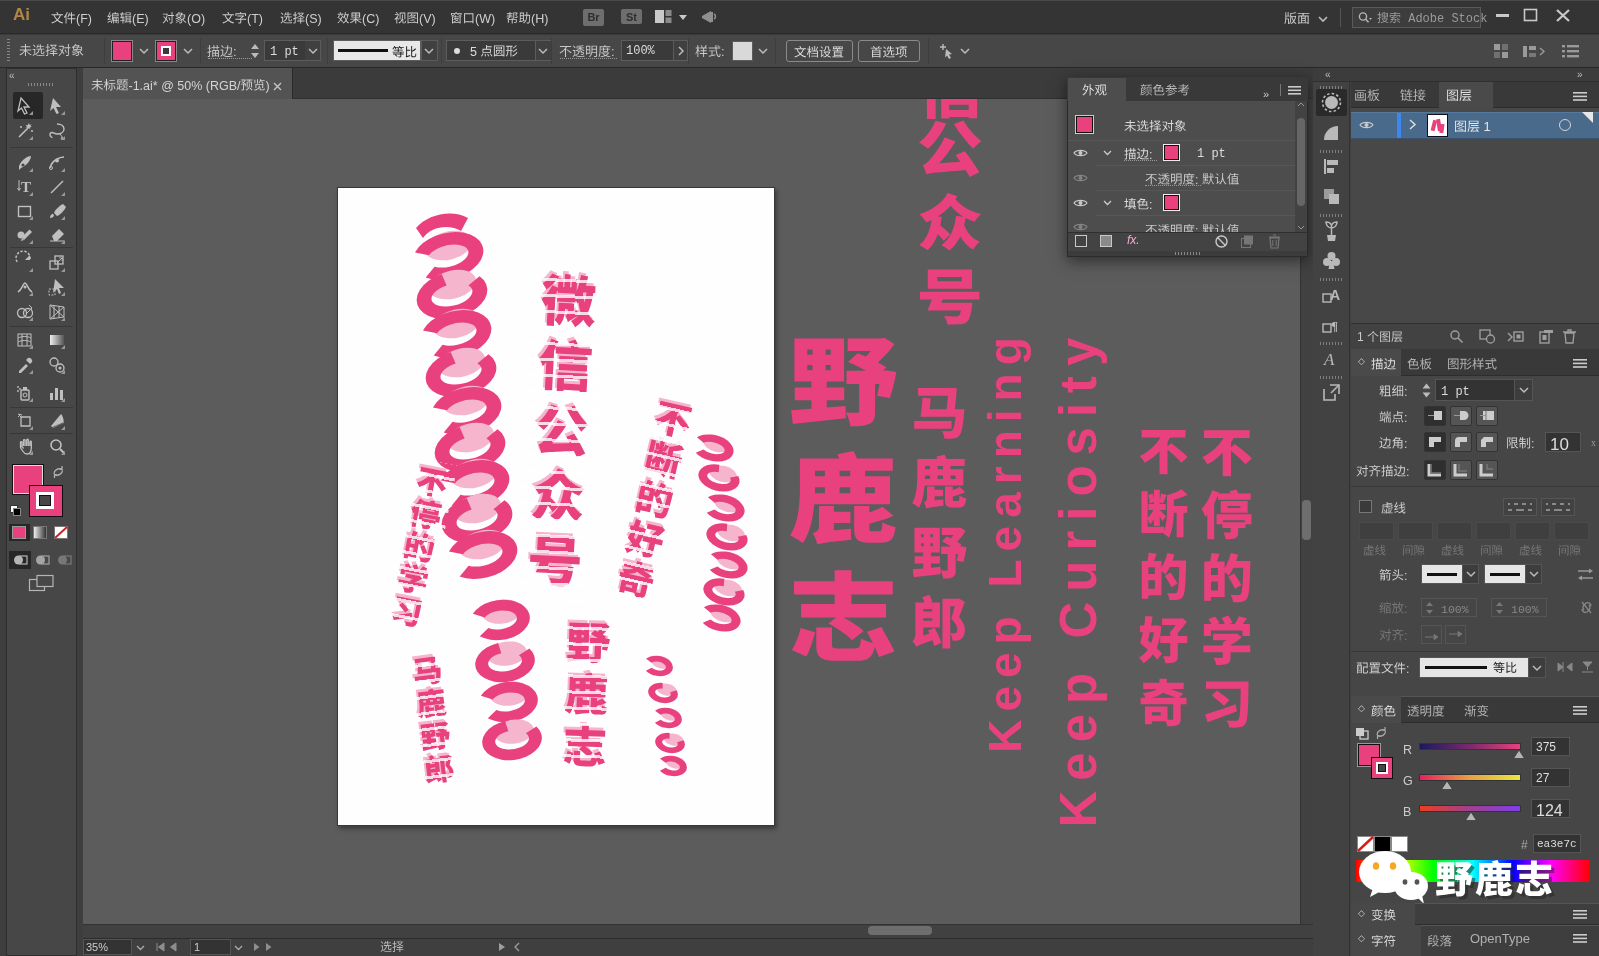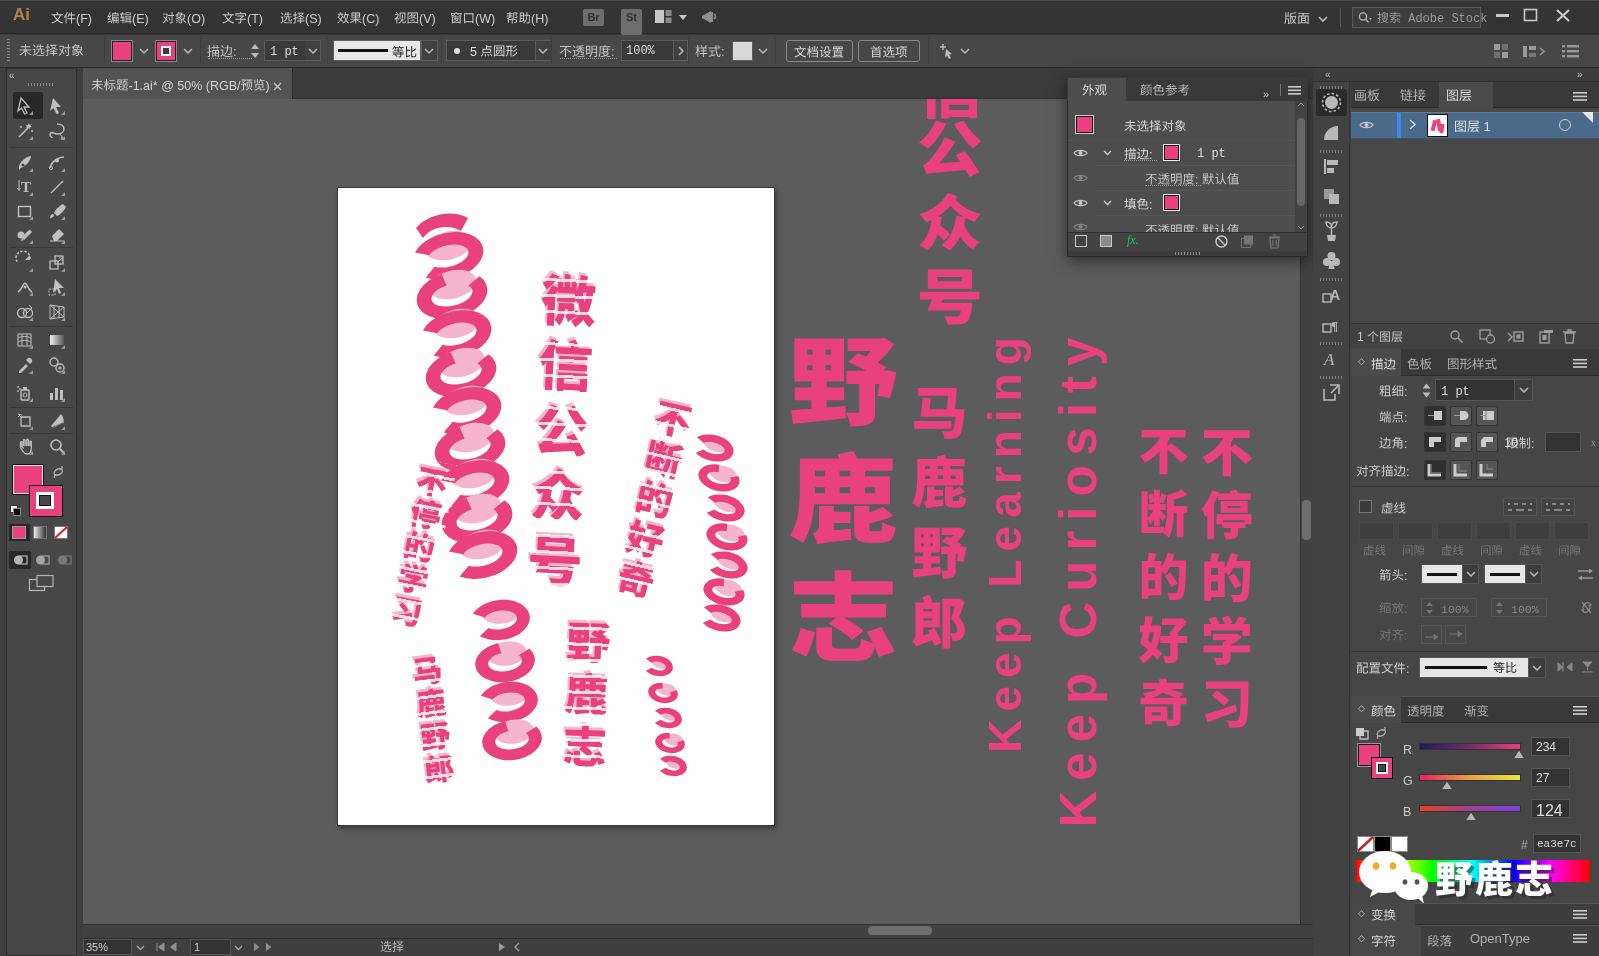--- a/index.html
+++ b/index.html
@@ -151,21 +151,21 @@
     <use href="#g13" transform="translate(0.0 12.5) scale(0.125)" fill="#cfcfcf"></use>
     <use href="#g14" transform="translate(12.5 12.5) scale(0.125)" fill="#cfcfcf"></use>
     <text xml:space="preserve" x="25.0" y="12.5" font-family="Liberation Sans" font-size="12.5" fill="#cfcfcf">(W)</text>
   </svg>
 <svg style="position:absolute;left:506px;top:9.5px" width="44" height="17" viewBox="0 0 44 17">
     <use href="#g15" transform="translate(0.0 12.5) scale(0.125)" fill="#cfcfcf"></use>
     <use href="#g16" transform="translate(12.5 12.5) scale(0.125)" fill="#cfcfcf"></use>
     <text xml:space="preserve" x="25.0" y="12.5" font-family="Liberation Sans" font-size="12.5" fill="#cfcfcf">(H)</text>
   </svg>
 <div class="a" style="left:583px;top:9px;width:21px;height:17px;background:#6e6e6e;color:#2f2f2f;font-size:11px;font-weight:bold;text-align:center;line-height:17px;border-radius:2px">Br</div>
-<div class="a" style="left:621px;top:9px;width:21px;height:26px;background:#6e6e6e;color:#2f2f2f;font-size:11px;font-weight:bold;text-align:center;line-height:17px;border-radius:2px">St</div>
+<div class="a" style="left:621px;top:9px;width:21px;height:15px;background:#6e6e6e;color:#2f2f2f;font-size:11px;font-weight:bold;text-align:center;line-height:17px;border-radius:2px">St</div>
 <svg class="a" style="left:655px;top:9px" width="36" height="16" viewBox="0 0 36 16">
 <rect x="0" y="1" width="9" height="13" fill="#c9c9c9"></rect>
     <rect x="10.5" y="1" width="6" height="6" fill="#8a8a8a"></rect>
     <rect x="10.5" y="8.5" width="6" height="5.5" fill="#8a8a8a"></rect>
 <path d="M24 6l4 5 4-5z" fill="#c9c9c9"></path>
   </svg>
 <svg class="a" style="left:700px;top:8px" width="20" height="18" viewBox="0 0 20 18">
 <path d="M2 8l9-5v12l-9-5z" fill="#8f8f8f"></path>
     <rect x="11" y="4" width="2" height="10" fill="#8f8f8f"></rect>
     <path d="M14 6c2 1 2 4 0 5" stroke="#8f8f8f" fill="none" stroke-width="1.5"></path>
@@ -887,21 +887,21 @@
 <div class="a" style="left:1297px;top:118px;width:8px;height:88px;background:#666;border-radius:4px"></div>
 <svg class="a" style="left:1297px;top:102px" width="8" height="5" viewBox="0 0 8 5">
     <path d="M1 4l3-3 3 3" stroke="#999" fill="none"></path>
   </svg>
 <svg class="a" style="left:1297px;top:225px" width="8" height="5" viewBox="0 0 8 5">
     <path d="M1 1l3 3 3-3" stroke="#999" fill="none"></path>
   </svg>
 <div class="a" style="left:1068px;top:232px;width:239px;height:19px;background:#434343;border-top:1px solid #2f2f2f"></div>
 <div class="a" style="left:1075px;top:235px;width:12px;height:12px;border:1.5px solid #c9c9c9"></div>
 <div class="a" style="left:1100px;top:235px;width:12px;height:12px;border:1.5px solid #c9c9c9;background:#8a8a8a"></div>
-<div class="a" style="left:1127px;top:233px;font-size:12px;font-style:italic;color:#22c55e;font-family:Liberation Serif, serif">fx.</div>
+<div class="a" style="left:1127px;top:233px;font-size:12px;font-style:italic;color:#f9a8d4;font-family:Liberation Sans, sans-serif">fx.</div>
 <svg class="a" style="left:1215px;top:235px" width="13" height="13" viewBox="0 0 13 13">
     <circle cx="6.5" cy="6.5" r="5.5" stroke="#c9c9c9" fill="none" stroke-width="1.4"></circle>
     <path d="M2.6 2.6l7.8 7.8" stroke="#c9c9c9" stroke-width="1.4"></path>
   </svg>
 <svg class="a" style="left:1241px;top:235px;opacity:.5" width="13" height="13" viewBox="0 0 13 13">
     <rect x="3" y="0.5" width="9" height="9" fill="#aaa"></rect>
     <rect x="0.5" y="3.5" width="9" height="9" fill="none" stroke="#aaa"></rect>
   </svg>
 <svg class="a" style="left:1269px;top:235px;opacity:.5" width="11" height="13" viewBox="0 0 11 13">
     <path d="M0 2h11M4 0h3M1 3h9l-1 10H2z" fill="none" stroke="#aaa" stroke-width="1.2"></path>
@@ -1125,21 +1125,21 @@
 <div class="a" style="left:1476px;top:432px;width:22px;height:20px;background:#555555;border:1px solid #333;border-radius:2px"></div>
 <svg class="a" style="left:1477px;top:433px" width="20" height="18" viewBox="0 0 20 18">
     <path d="M4 14V7l3-3h9v5H9v5z" fill="#ccc"></path>
   </svg>
 <svg style="position:absolute;left:1506px;top:434.5px" width="30" height="17" viewBox="0 0 30 17">
     <use href="#g82" transform="translate(0.0 12.5) scale(0.125)" fill="#cfcfcf"></use>
     <use href="#g83" transform="translate(12.5 12.5) scale(0.125)" fill="#cfcfcf"></use>
     <text xml:space="preserve" x="25.0" y="12.5" font-family="Liberation Sans" font-size="12.5" fill="#cfcfcf">:</text>
   </svg>
 <div class="a" style="left:1545px;top:432px;width:36px;height:20px;background:#333;border:1px solid #555"></div>
-<div class="a" style="left:1504px;top:435px;font-size:13px;color:#ddd">10</div>
+<div class="a" style="left:1550px;top:435px;font-size:17px;color:#ddd">10</div>
 <div class="a" style="left:1591px;top:437px;font-size:10px;color:#999;font-family:'Liberation Serif'">x</div>
 <svg style="position:absolute;left:1356px;top:462.5px" width="55" height="17" viewBox="0 0 55 17">
     <use href="#g4" transform="translate(0.0 12.5) scale(0.125)" fill="#cfcfcf"></use>
     <use href="#g84" transform="translate(12.5 12.5) scale(0.125)" fill="#cfcfcf"></use>
     <use href="#g22" transform="translate(25.0 12.5) scale(0.125)" fill="#cfcfcf"></use>
     <use href="#g23" transform="translate(37.5 12.5) scale(0.125)" fill="#cfcfcf"></use>
     <text xml:space="preserve" x="50.0" y="12.5" font-family="Liberation Sans" font-size="12.5" fill="#cfcfcf">:</text>
   </svg>
 <div class="a" style="left:1424px;top:460px;width:22px;height:20px;background:#2f2f2f;border:1px solid #333;border-radius:2px"></div>
 <svg class="a" style="left:1425px;top:461px" width="20" height="18" viewBox="0 0 20 18">
@@ -1323,21 +1323,21 @@
 <div class="a" style="left:1376px;top:762px;width:12px;height:12px;background:#fff"></div>
 <div class="a" style="left:1378px;top:764px;width:8px;height:8px;background:#464646;border:1px solid #111"></div>
 <svg style="position:absolute;left:1403px;top:740.5px" width="11" height="17" viewBox="0 0 11 17">
     <text xml:space="preserve" x="0.0" y="12.5" font-family="Liberation Sans" font-size="12.5" fill="#ccc">R</text>
   </svg>
 <div class="a" style="left:1419px;top:743px;width:102px;height:7px;background:linear-gradient(90deg,#1a1a5e,#7a2a6a,#e8417d);border:1px solid #333"></div>
 <svg class="a" style="left:1513px;top:750px" width="12" height="9" viewBox="0 0 12 9">
     <path d="M6 0l5.5 8.5H.5z" fill="#b5b5b5" stroke="#333" stroke-width=".7"></path>
   </svg>
 <div class="a" style="left:1531px;top:737px;width:39px;height:19px;background:#333;border:1px solid #555"></div>
-<div class="a" style="left:1536px;top:740px;font-size:12px;color:#ddd">234</div>
+<div class="a" style="left:1536px;top:740px;font-size:12px;color:#ddd">375</div>
 <svg style="position:absolute;left:1403px;top:771.5px" width="12" height="17" viewBox="0 0 12 17">
     <text xml:space="preserve" x="0.0" y="12.5" font-family="Liberation Sans" font-size="12.5" fill="#ccc">G</text>
   </svg>
 <div class="a" style="left:1419px;top:774px;width:102px;height:7px;background:linear-gradient(90deg,#e82060,#e8a040,#e8e840);border:1px solid #333"></div>
 <svg class="a" style="left:1441px;top:781px" width="12" height="9" viewBox="0 0 12 9">
     <path d="M6 0l5.5 8.5H.5z" fill="#b5b5b5" stroke="#333" stroke-width=".7"></path>
   </svg>
 <div class="a" style="left:1531px;top:768px;width:39px;height:19px;background:#333;border:1px solid #555"></div>
 <div class="a" style="left:1536px;top:771px;font-size:12px;color:#ddd">27</div>
 <svg style="position:absolute;left:1403px;top:802.5px" width="10" height="17" viewBox="0 0 10 17">

